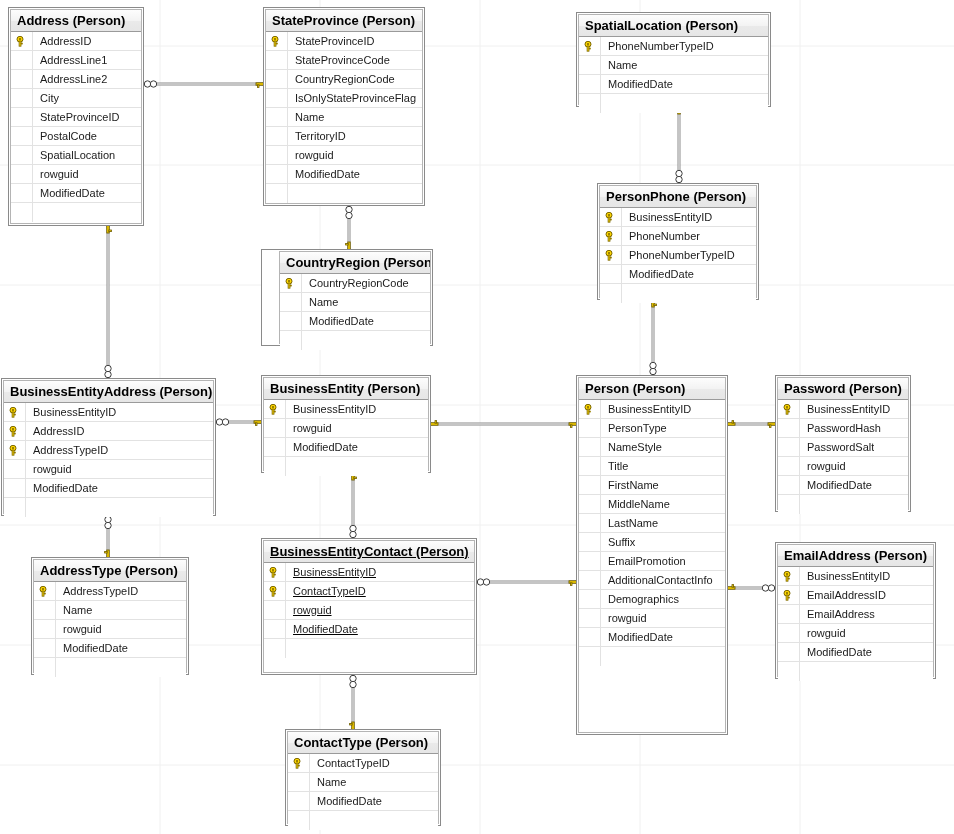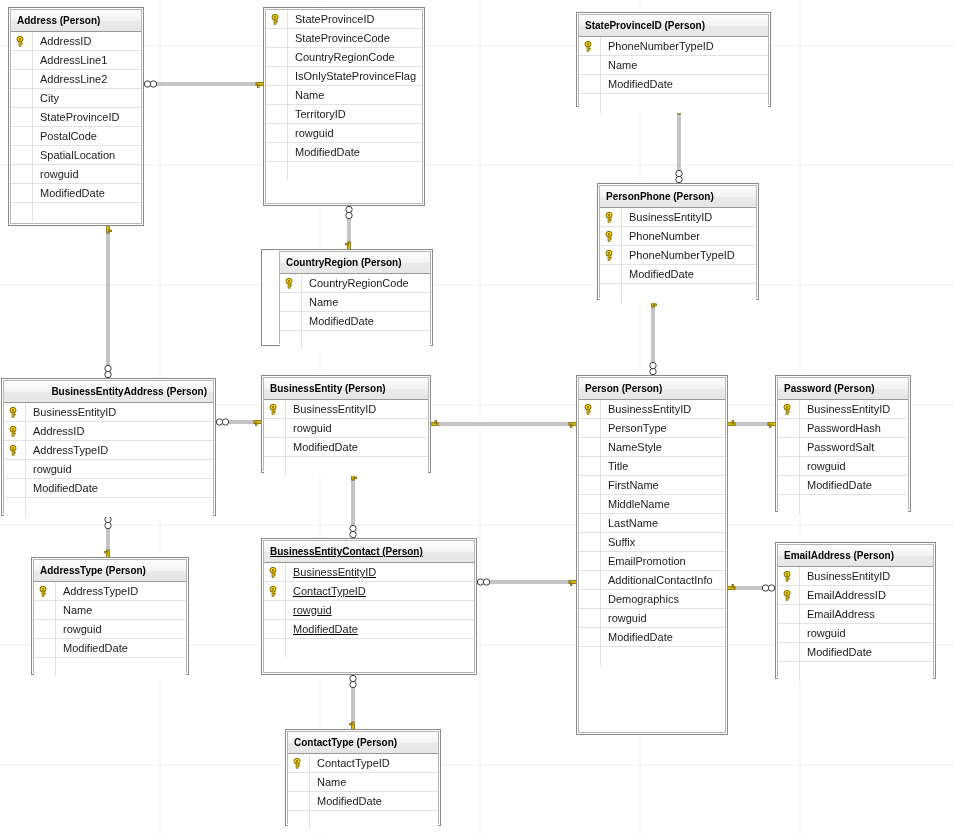--- a/index.html
+++ b/index.html
@@ -51,21 +51,21 @@
     border: 1px solid #b4b4b4;
     margin: 1px;
     height: calc(100% - 2px);
     background: #ffffff;
   }
   .tbl-title {
     box-sizing: border-box;
     height: 22px;
     line-height: 21px;
     padding: 0 6px;
-    font-size: 10px;
+    font-size: 13px;
     font-weight: bold;
     color: #000000;
     background: linear-gradient(to bottom, #fdfdfd 0%, #f3f3f3 50%, #eaeaea 51%, #e6e6e6 100%);
     border-bottom: 1px solid #9a9a9a;
     white-space: nowrap;
     overflow: hidden;
   }
   .tbl-body {
     position: relative;
     background: #ffffff;
@@ -274,20 +274,21 @@
               <div class="colname">ModifiedDate</div>
             </div>
             <div class="tbl-filler">
               <div class="keycell"></div>
             </div>
           </div>
         </div>
       </div>
       <div class="tbl" style="left: 263px; top: 7px; width: 162px; height: 199px;">
         <div class="tbl-inner">
+          <div class="tbl-title">StateProvince (Person)</div>
           <div class="tbl-body">
             <div class="col">
               <div class="keycell">
                 <svg class="keyicon" width="11" height="11" viewBox="0 0 11 11" xmlns="http://www.w3.org/2000/svg">
                   <ellipse cx="4" cy="3.2" rx="3" ry="2.9" fill="#ffd700" stroke="#7a6600" stroke-width="1"></ellipse>
                   <circle cx="4" cy="3" r="1" fill="#7a6600"></circle>
                   <rect x="3.1" y="5" width="1.9" height="5.2" fill="#ffd700" stroke="#7a6600" stroke-width="0.8"></rect>
                   <rect x="5" y="7" width="1.6" height="1.1" fill="#ffd700" stroke="#7a6600" stroke-width="0.6"></rect>
                 </svg>
               </div>
@@ -322,21 +323,21 @@
               <div class="colname">ModifiedDate</div>
             </div>
             <div class="tbl-filler">
               <div class="keycell"></div>
             </div>
           </div>
         </div>
       </div>
       <div class="tbl" style="left: 576px; top: 12px; width: 195px; height: 95px;">
         <div class="tbl-inner">
-          <div class="tbl-title">StateProvinceID (Person)</div>
+          <div class="tbl-title">SpatialLocation (Person)</div>
           <div class="tbl-body">
             <div class="col">
               <div class="keycell">
                 <svg class="keyicon" width="11" height="11" viewBox="0 0 11 11" xmlns="http://www.w3.org/2000/svg">
                   <ellipse cx="4" cy="3.2" rx="3" ry="2.9" fill="#ffd700" stroke="#7a6600" stroke-width="1"></ellipse>
                   <circle cx="4" cy="3" r="1" fill="#7a6600"></circle>
                   <rect x="3.1" y="5" width="1.9" height="5.2" fill="#ffd700" stroke="#7a6600" stroke-width="0.8"></rect>
                   <rect x="5" y="7" width="1.6" height="1.1" fill="#ffd700" stroke="#7a6600" stroke-width="0.6"></rect>
                 </svg>
               </div>

